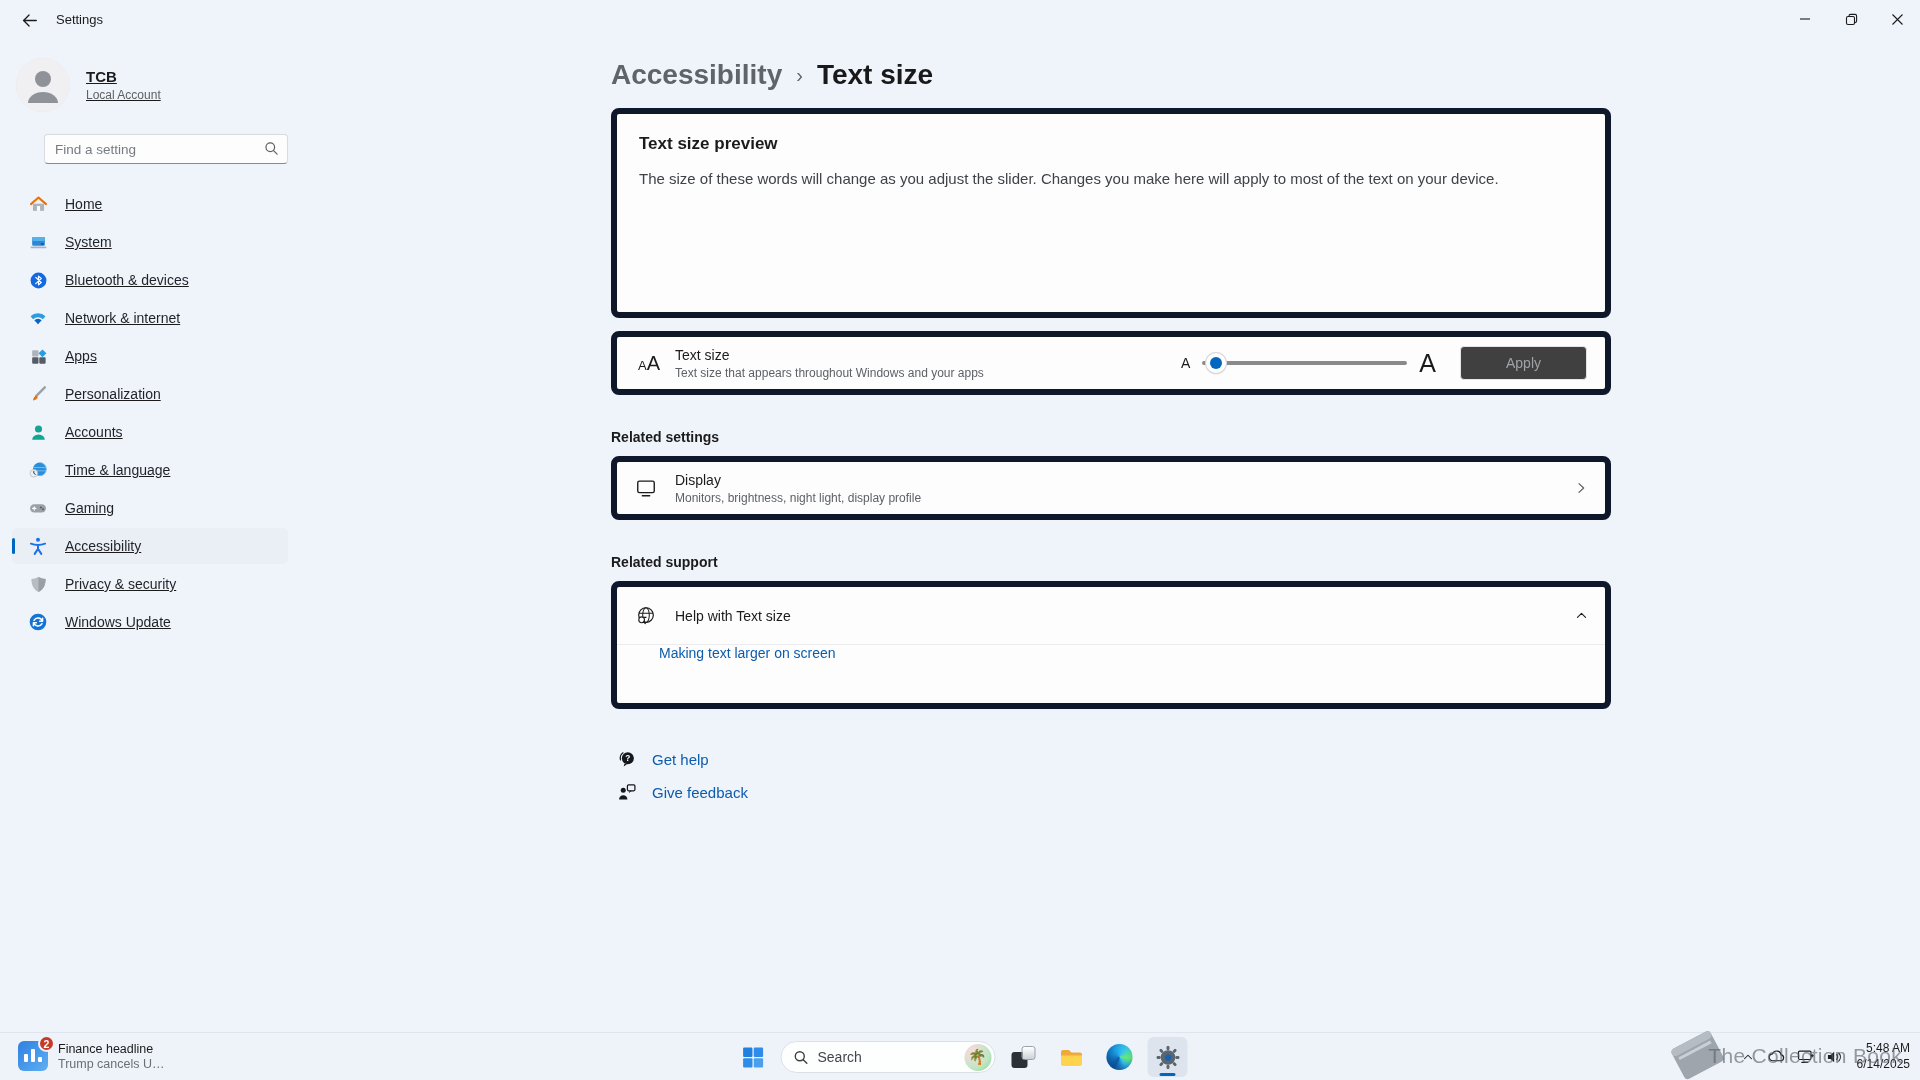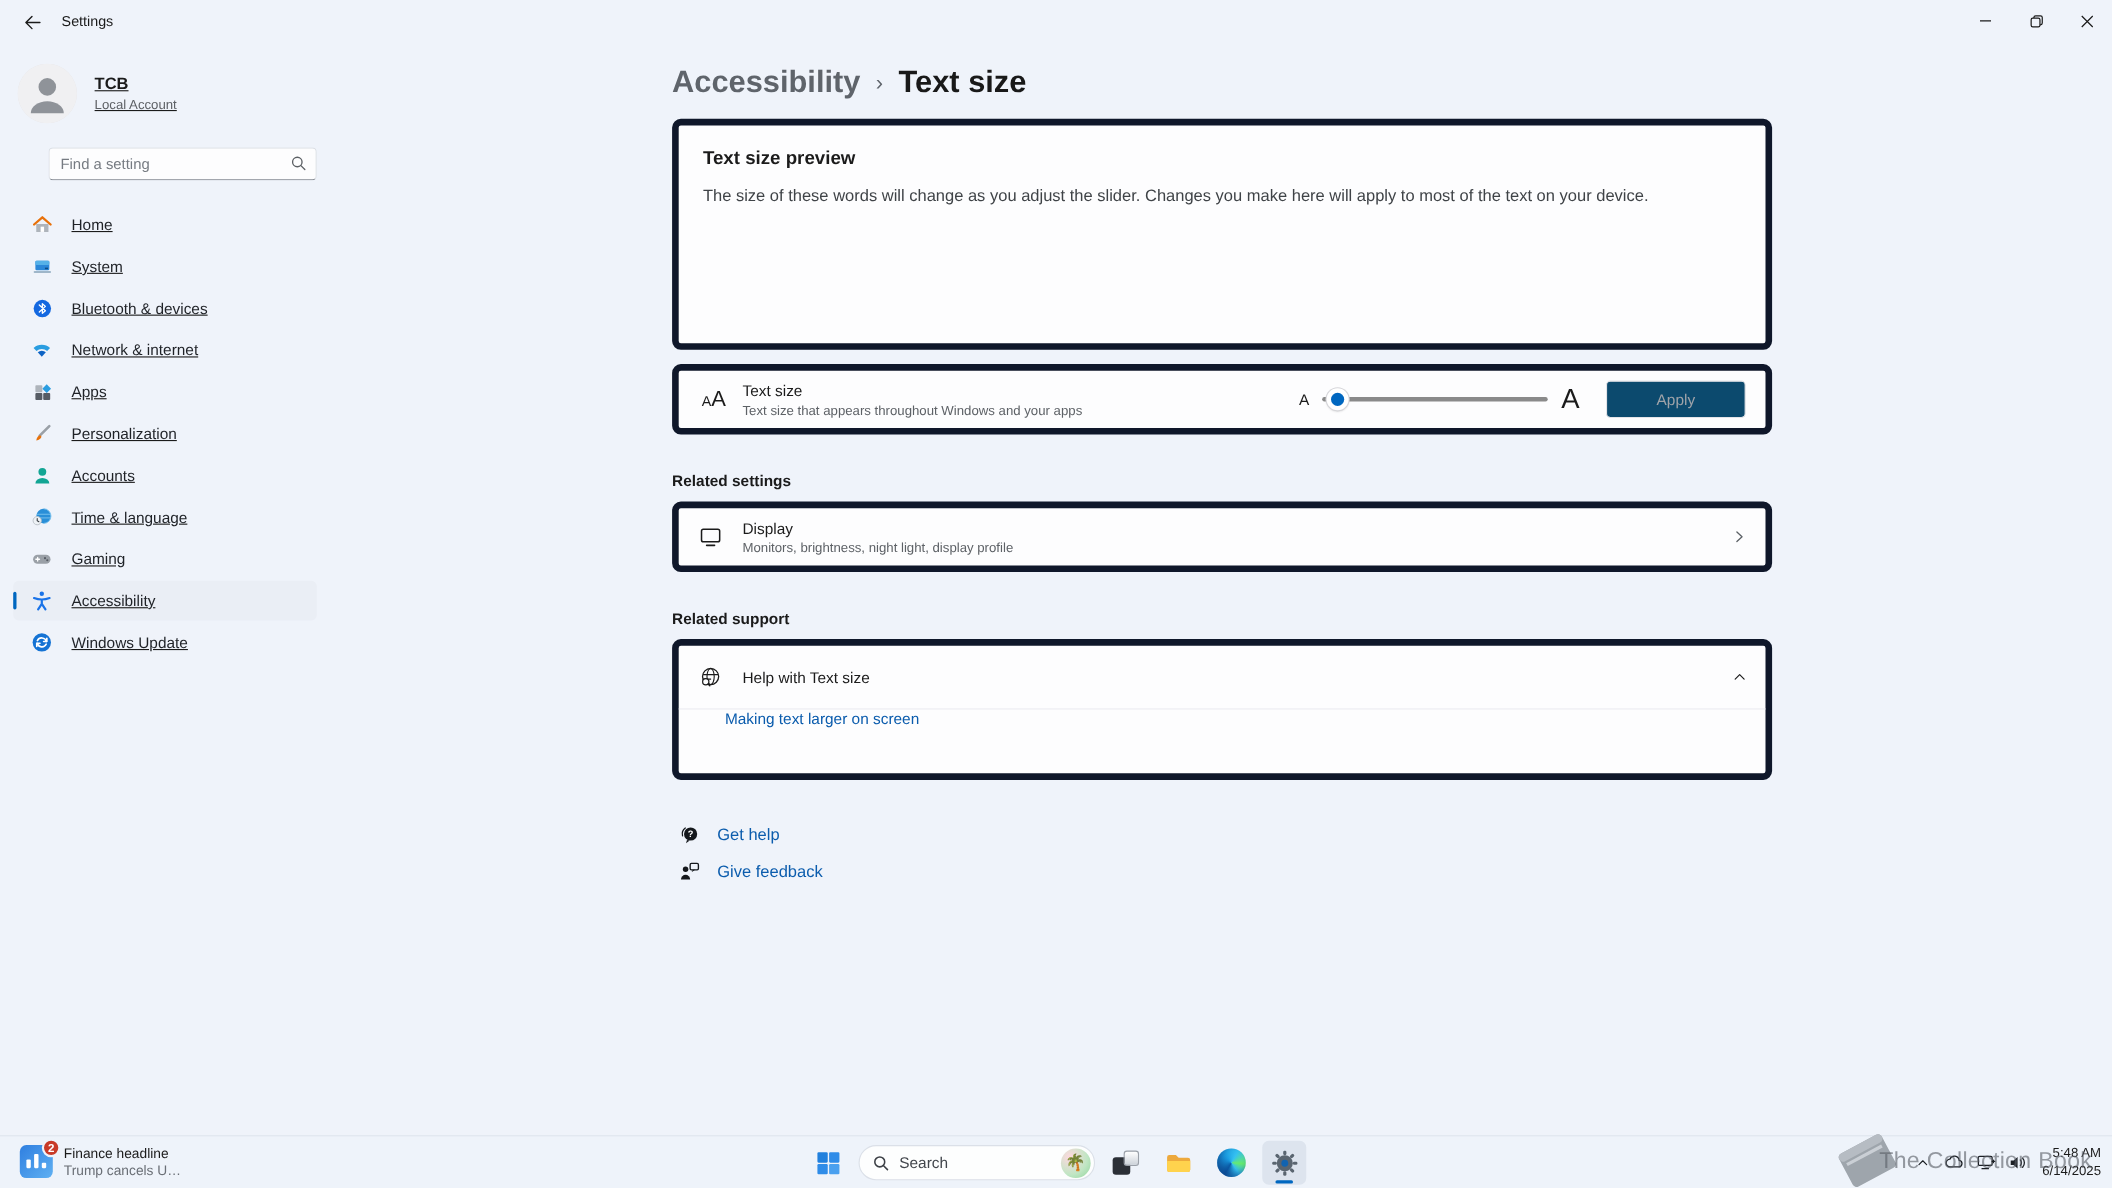--- a/index.html
+++ b/index.html
@@ -59,21 +59,21 @@
   .setting-text .s { font-size:12px; color:#5d6166; margin-top:3px; }
   .slider-group { margin-left:auto; display:flex; align-items:center; }
   .a-min { font-size:14px; color:#1b1b1b; margin-right:12px; }
   .a-max { font-size:25px; color:#1b1b1b; margin-left:12px; }
   .slider { position:relative; width:205px; height:20px; cursor:pointer; }
   .slider .track { position:absolute; left:0; right:0; top:8px; height:4px; border-radius:2px; background:#8a8a8a; }
   .slider .thumb { position:absolute; top:0; left:2%; width:20px; height:20px; border-radius:50%;
                    background:#ffffff; box-shadow:0 0 0 1px #d6d6da, 0 1px 2px rgba(0,0,0,.18); }
   .slider .thumb::after { content:""; position:absolute; left:4px; top:4px; width:12px; height:12px;
                    border-radius:50%; background:#0067c0; }
-  .apply-btn { margin-left:24px; width:127px; height:34px; border-radius:4px; background:#0c4a6e;
+  .apply-btn { margin-left:24px; width:127px; height:34px; border-radius:4px; background:#404040;
                border:1px solid #e3e4e8; color:#9fa3a9; font-size:14px;
                font-family:"Liberation Sans", sans-serif; }
   .section-h { margin-top:34px; font-size:14px; font-weight:700; color:#1b1b1b; }
   .row-card { margin-top:11px; display:flex; align-items:center; height:64px; cursor:pointer; }
   .row-ico { width:58px; display:flex; justify-content:center; }
   .row-chev { margin-left:auto; margin-right:16px; }
   .support-card { margin-top:11px; }
   .support-row1 { display:flex; align-items:center; height:57px; cursor:pointer; }
   .support-title { font-size:14px; color:#1b1b1b; }
   .support-div { height:1px; background:#ececf0; }
@@ -284,20 +284,29 @@
       <span class="nav-ico">
         <svg width="20" height="20" viewBox="0 0 24 24">
             <circle cx="12" cy="4.6" r="2.4" fill="#1a73e8"></circle>
             <path d="M3.5 9.2 q8.5 3.2 17 0 M12 11.5 V15.5 M12 15.5 L8 21.5 M12 15.5 L16 21.5" stroke="#1a73e8" stroke-width="2.4" fill="none" stroke-linecap="round" stroke-linejoin="round"></path>
           </svg>
       </span>
         <span class="label">Accessibility</span>
     </div>
     <div class="nav-item">
       <span class="nav-ico">
+        <svg width="19" height="19" viewBox="0 0 24 24">
+            <path d="M12 2.5 C15 4 18 4.8 21 5 C21 12 18.5 18.5 12 21.5 C5.5 18.5 3 12 3 5 C6 4.8 9 4 12 2.5 Z" fill="#b7bcc2"></path>
+            <path d="M12 2.5 C15 4 18 4.8 21 5 C21 12 18.5 18.5 12 21.5 Z" fill="#999fa6"></path>
+          </svg>
+      </span>
+        <span class="label">Privacy &amp; security</span>
+    </div>
+    <div class="nav-item">
+      <span class="nav-ico">
         <svg width="20" height="20" viewBox="0 0 24 24">
             <circle cx="12" cy="12" r="10" fill="#1573d4"></circle>
             <path d="M7.2 10 A5.3 5.3 0 0 1 17 11" stroke="#fff" stroke-width="1.8" fill="none" stroke-linecap="round"></path>
             <path d="M17.5 7.5 V11 H14" stroke="#fff" stroke-width="1.8" fill="none" stroke-linecap="round" stroke-linejoin="round"></path>
             <path d="M16.8 14 A5.3 5.3 0 0 1 7 13" stroke="#fff" stroke-width="1.8" fill="none" stroke-linecap="round"></path>
             <path d="M6.5 16.5 V13 H10" stroke="#fff" stroke-width="1.8" fill="none" stroke-linecap="round" stroke-linejoin="round"></path>
           </svg>
       </span>
         <span class="label">Windows Update</span>
     </div>

